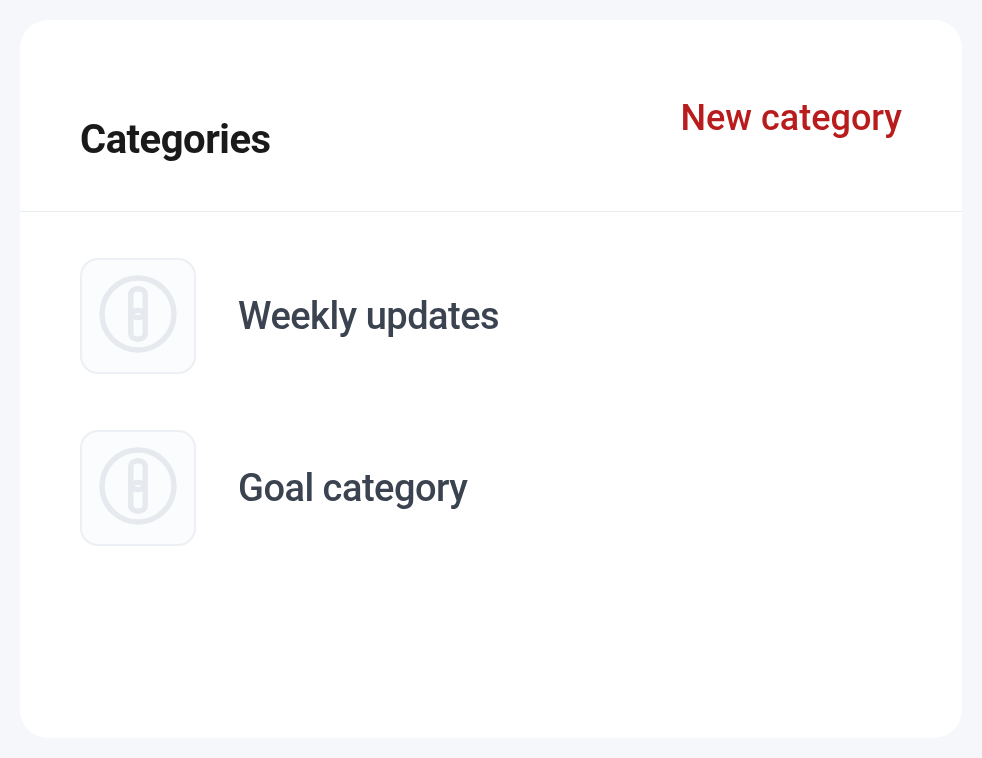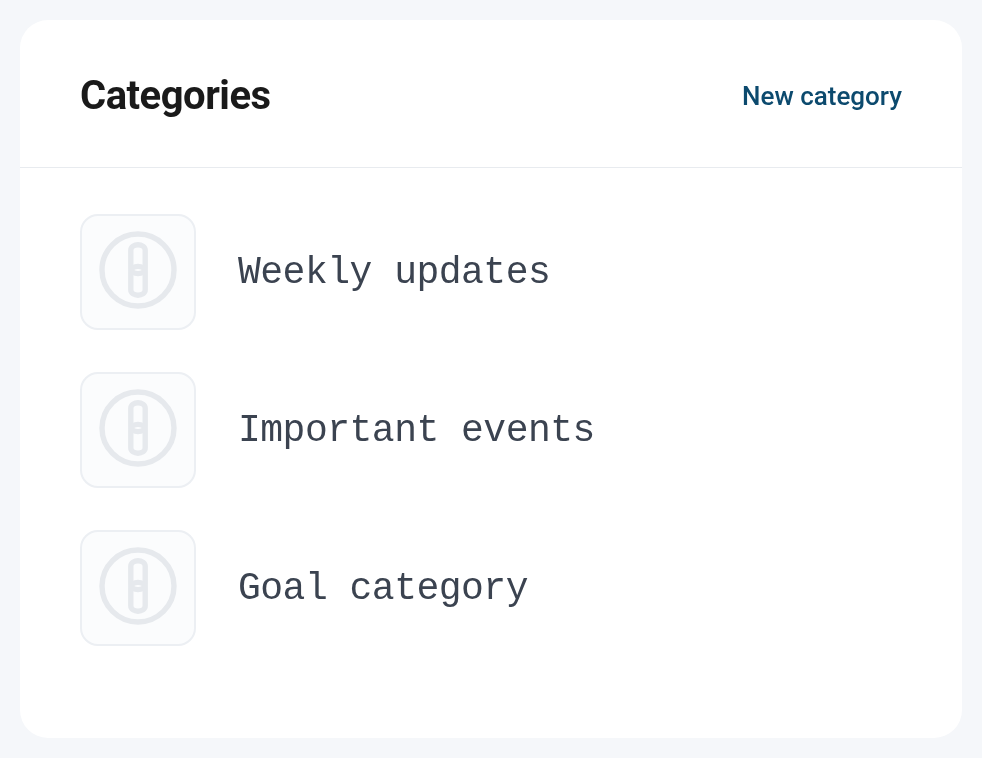--- a/index.html
+++ b/index.html
@@ -26,34 +26,34 @@
       justify-content: space-between;
       align-items: center;
       padding: 52px 60px 48px 60px;
       border-bottom: 1px solid #e8ebef;
     }
     .card-title {
       font-size: 40px;
       font-weight: 700;
       color: #1a1a1a;
       letter-spacing: -0.5px;
+      margin-top: 44px;
     }
     .new-category-link {
-      font-size: 26px;
+      font-size: 36px;
       font-weight: 500;
-      color: #0c4a6e;
+      color: #b91c1c;
       cursor: pointer;
       text-decoration: none;
     }
     .card-body {
       padding: 46px 60px 40px 60px;
       display: flex;
       flex-direction: column;
-      gap: 42px;
-      font-family: Liberation Mono, monospace;
+      gap: 56px;
     }
     .category-item {
       display: flex;
       align-items: center;
       gap: 42px;
       cursor: pointer;
     }
     .category-icon-tile {
       width: 116px;
       height: 116px;
@@ -92,32 +92,20 @@
           <svg viewBox="0 0 100 100" fill="none" stroke="#e6e9ed" stroke-width="6">
             <circle cx="50" cy="50" r="40"></circle>
             <path d="M42 28 C42 24, 46 22, 50 22 C54 22, 58 24, 58 28 L58 48 C58 52, 54 54, 50 54 C46 54, 42 52, 42 48 Z" stroke-linecap="round"></path>
             <path d="M42 52 C42 48, 46 46, 50 46 C54 46, 58 48, 58 52 L58 72 C58 76, 54 78, 50 78 C46 78, 42 76, 42 72 Z" stroke-linecap="round"></path>
           </svg>
         </span>
       </div>
       <span class="category-label">Weekly updates</span>
     </div>
 
-    <div class="category-item">
-      <div class="category-icon-tile">
-        <span>
-          <svg viewBox="0 0 100 100" fill="none" stroke="#e6e9ed" stroke-width="6">
-            <circle cx="50" cy="50" r="40"></circle>
-            <path d="M42 28 C42 24, 46 22, 50 22 C54 22, 58 24, 58 28 L58 48 C58 52, 54 54, 50 54 C46 54, 42 52, 42 48 Z" stroke-linecap="round"></path>
-            <path d="M42 52 C42 48, 46 46, 50 46 C54 46, 58 48, 58 52 L58 72 C58 76, 54 78, 50 78 C46 78, 42 76, 42 72 Z" stroke-linecap="round"></path>
-          </svg>
-        </span>
-      </div>
-      <span class="category-label">Important events</span>
-    </div>
 
     <div class="category-item">
       <div class="category-icon-tile">
         <span>
           <svg viewBox="0 0 100 100" fill="none" stroke="#e6e9ed" stroke-width="6">
             <circle cx="50" cy="50" r="40"></circle>
             <path d="M42 28 C42 24, 46 22, 50 22 C54 22, 58 24, 58 28 L58 48 C58 52, 54 54, 50 54 C46 54, 42 52, 42 48 Z" stroke-linecap="round"></path>
             <path d="M42 52 C42 48, 46 46, 50 46 C54 46, 58 48, 58 52 L58 72 C58 76, 54 78, 50 78 C46 78, 42 76, 42 72 Z" stroke-linecap="round"></path>
           </svg>
         </span>

